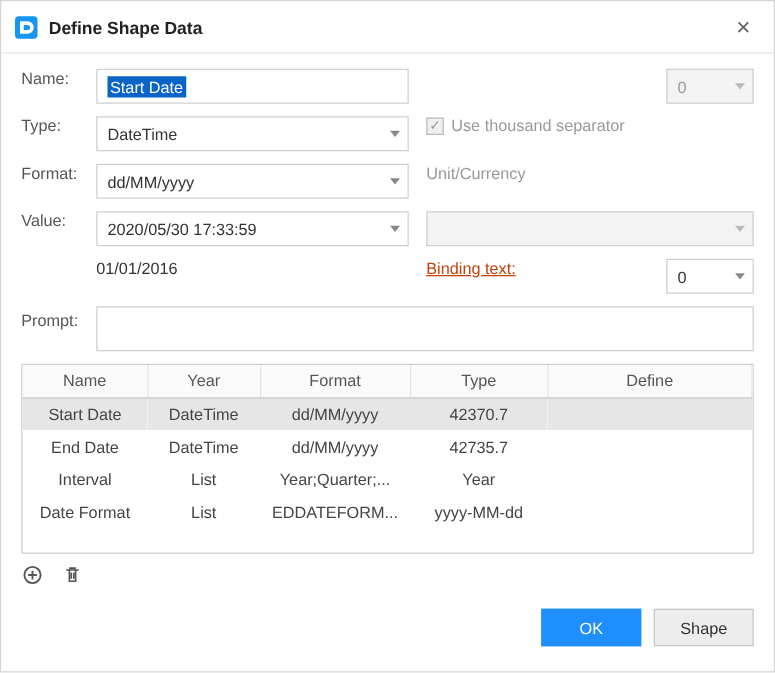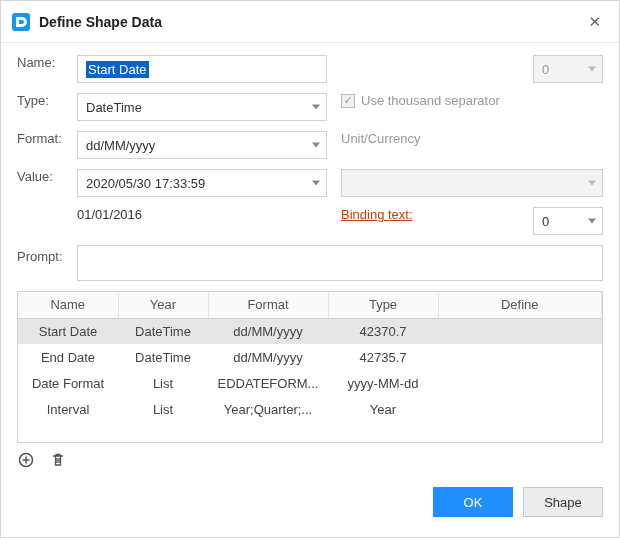--- a/index.html
+++ b/index.html
@@ -191,31 +191,31 @@
             <td></td>
           </tr>
           <tr>
             <td>End Date</td>
             <td>DateTime</td>
             <td>dd/MM/yyyy</td>
             <td>42735.7</td>
             <td></td>
           </tr>
           <tr>
+            <td>Interval</td>
+            <td>List</td>
+            <td>Year;Quarter;...</td>
+            <td>Year</td>
+            <td></td>
+          </tr>
+          <tr>
             <td>Date Format</td>
             <td>List</td>
             <td>EDDATEFORM...</td>
             <td>yyyy-MM-dd</td>
-            <td></td>
-          </tr>
-          <tr>
-            <td>Interval</td>
-            <td>List</td>
-            <td>Year;Quarter;...</td>
-            <td>Year</td>
             <td></td>
           </tr>
         </tbody>
     </table>
   </div>
 
 </div>
 
 <div class="toolbar-bottom">
   <span class="icon-btn">

